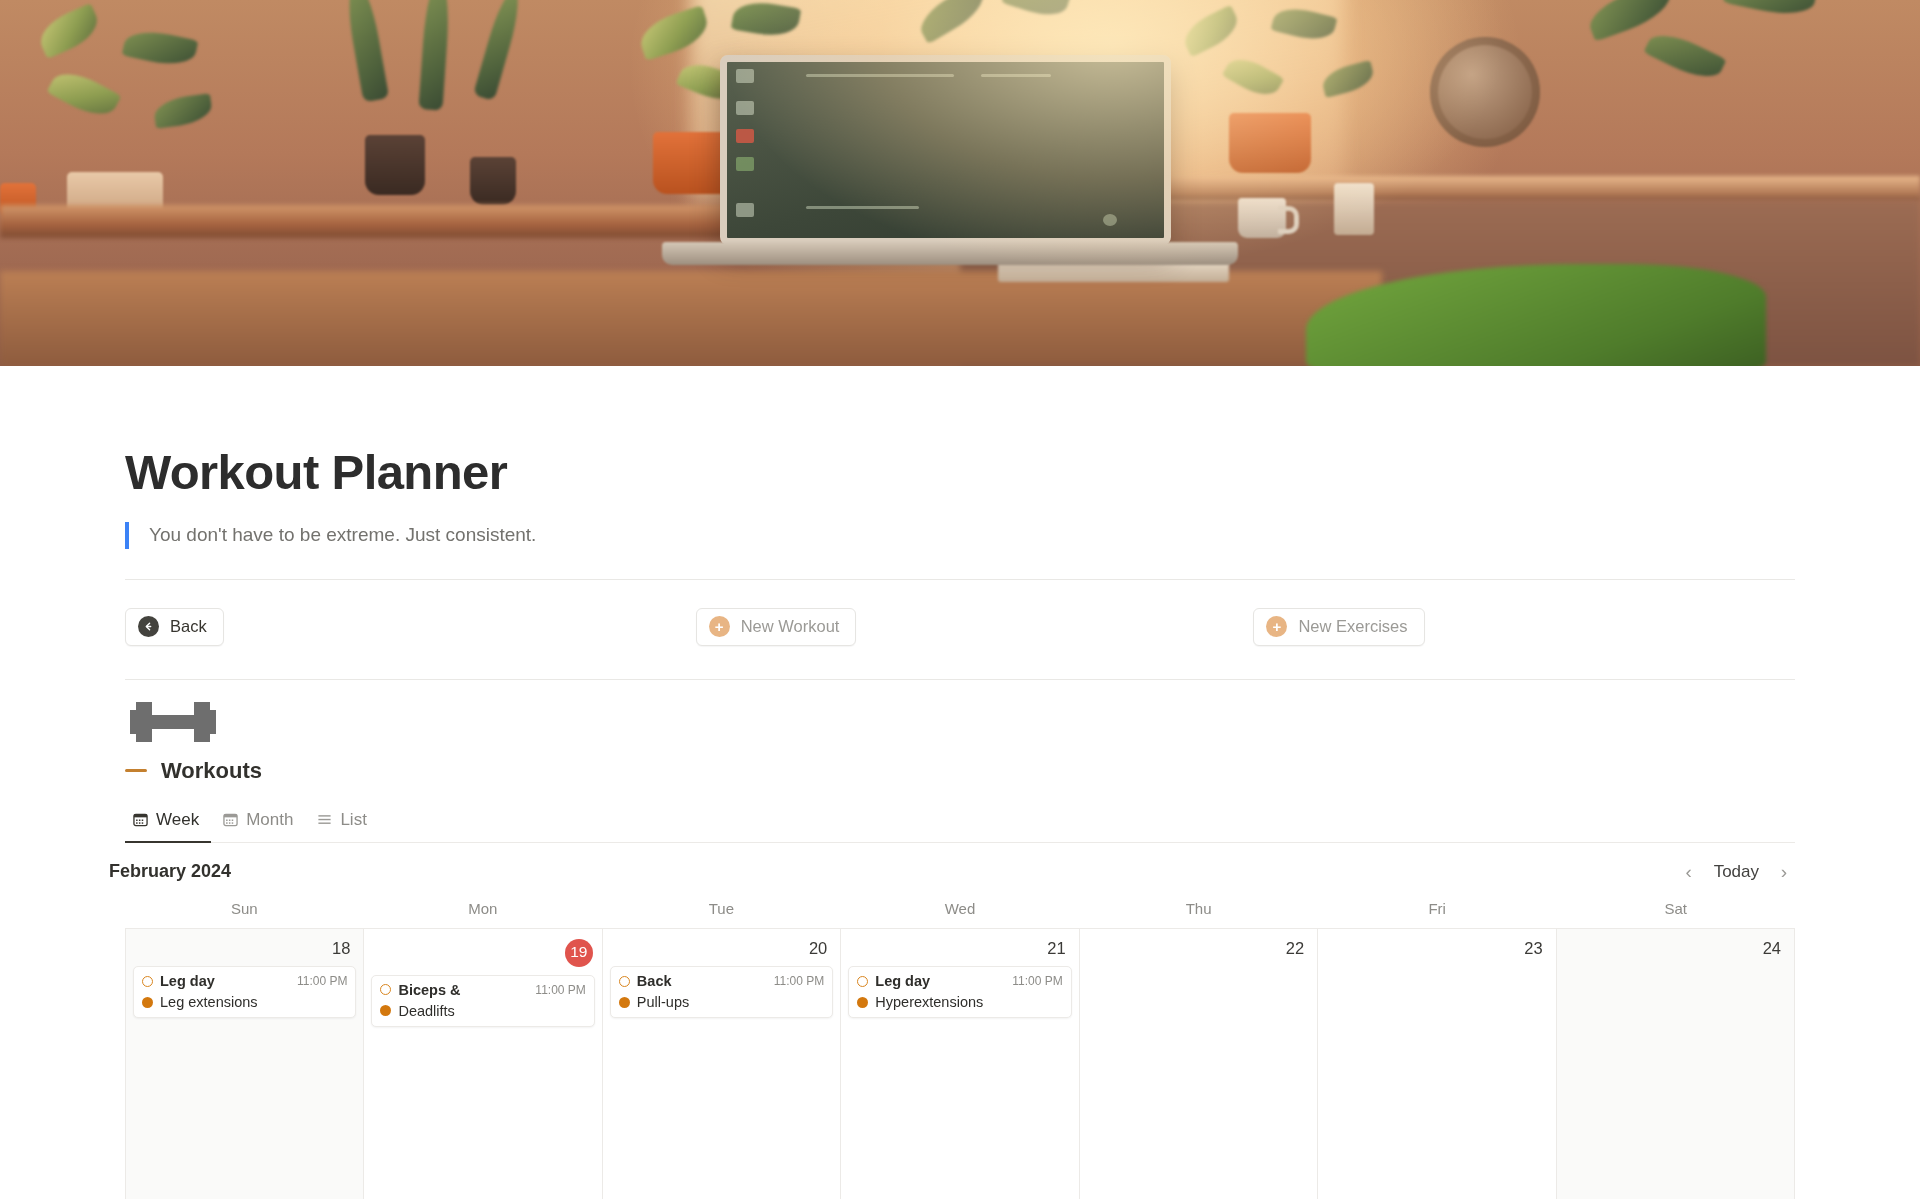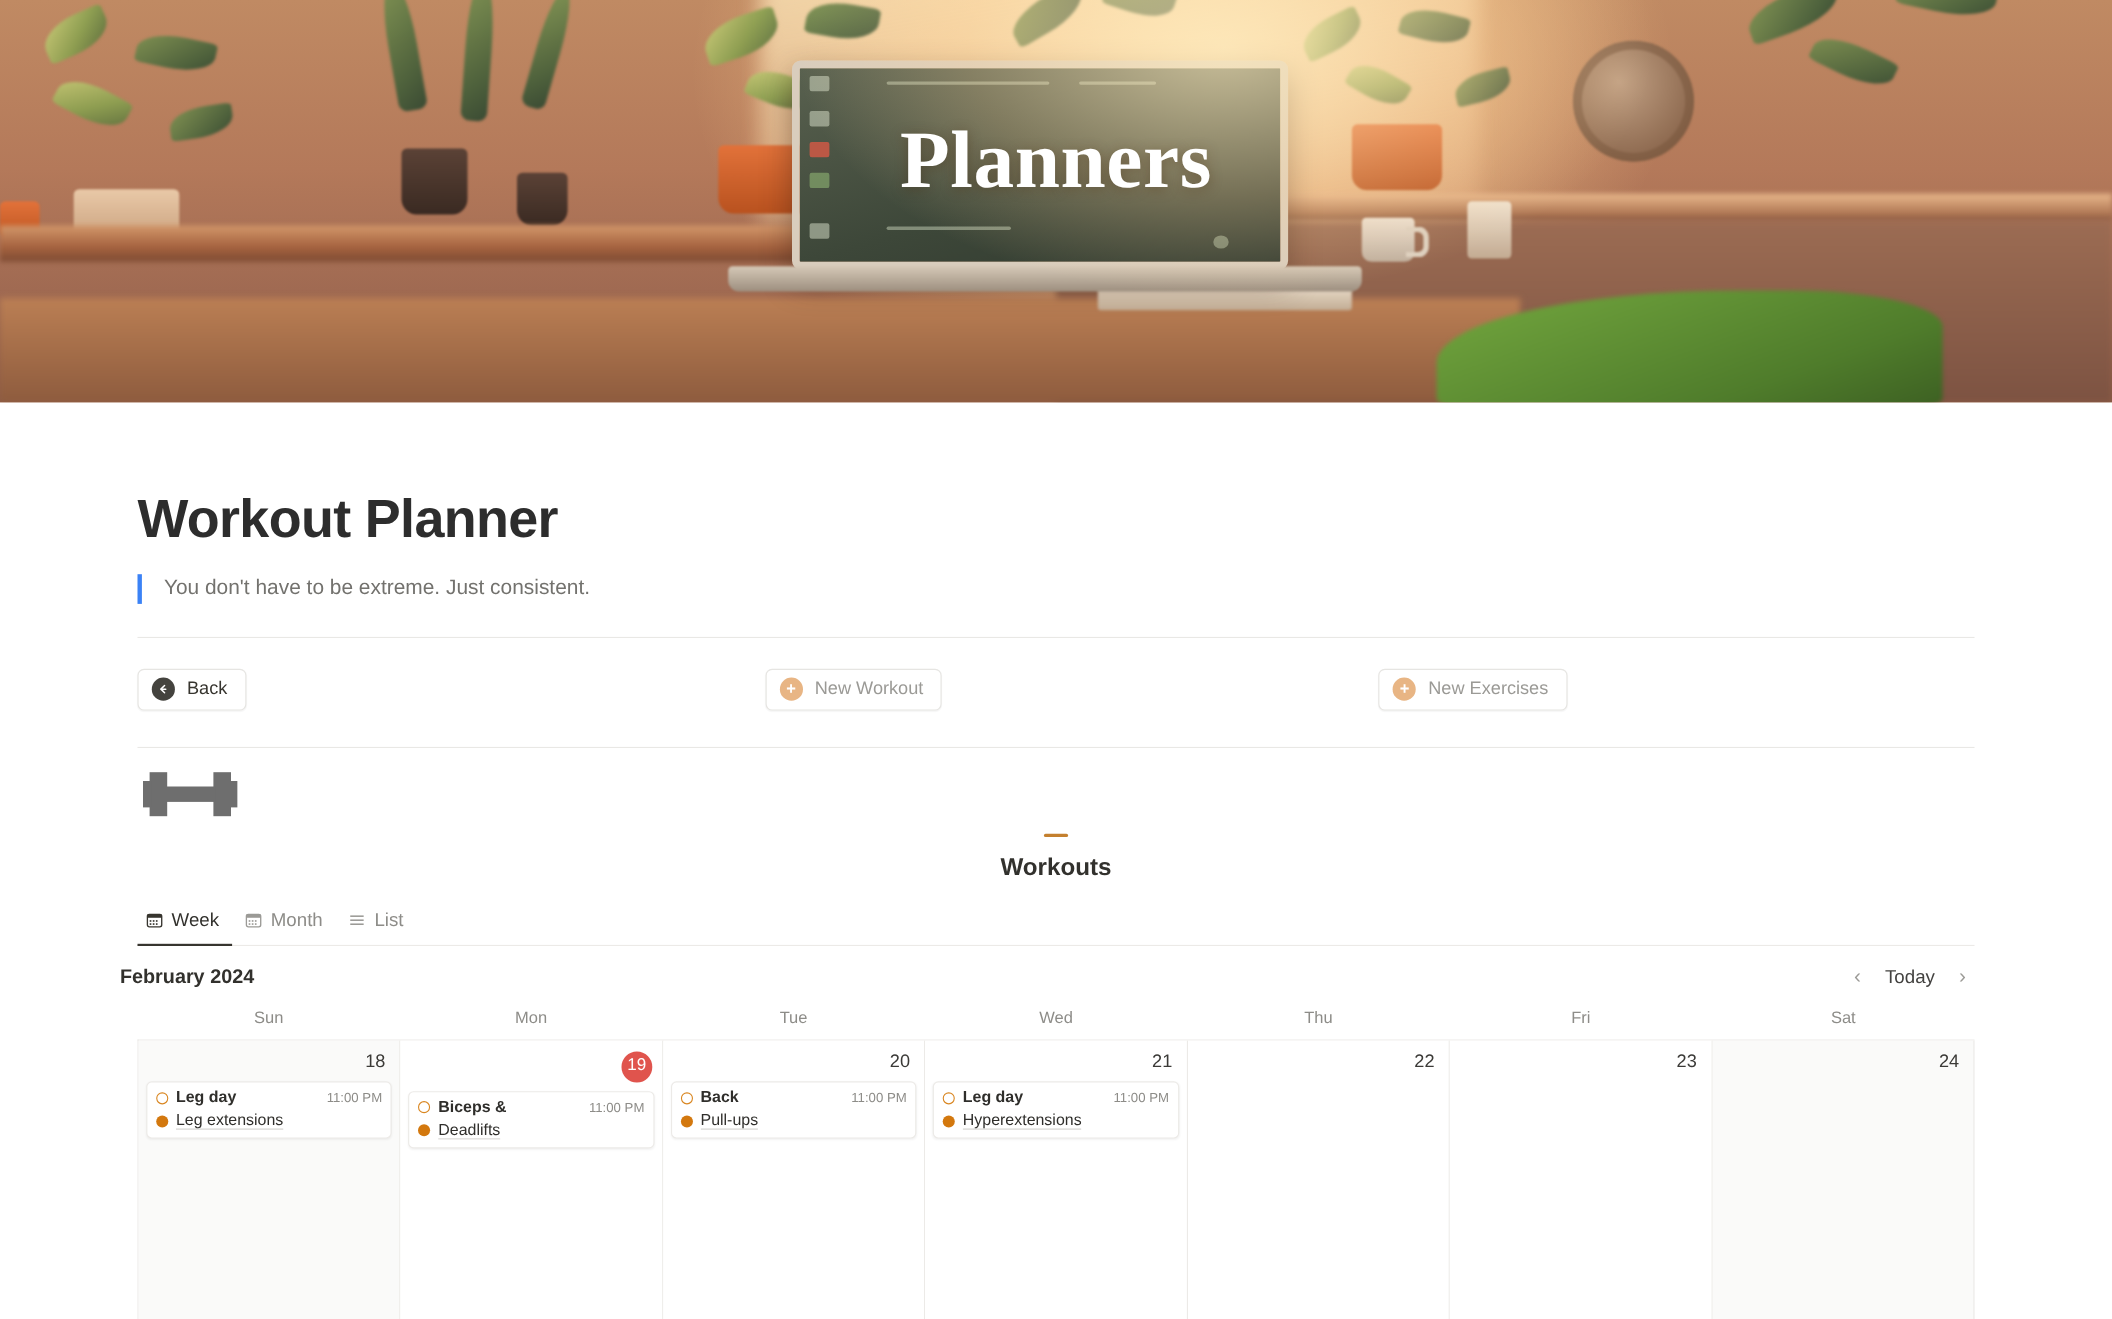--- a/index.html
+++ b/index.html
@@ -212,21 +212,20 @@
     display: inline-flex; align-items: center; justify-content: center;
     color: #fff; font-size: 15px; font-weight: 700; line-height: 1;
   }
 
   .divider2 { margin: 33px 125px 0 125px; border-top: 1px solid #e9e8e5; }
 
   
   .section-head {
     display: flex; align-items: center; gap: 14px;
     margin: 78px 125px 0 125px;
-    flex-direction: column;
   }
   .section-dash { width: 22px; height: 3px; background: #c4802f; border-radius: 2px; }
   .section-title { font-size: 22px; font-weight: 700; color: #32312d; }
 
   .tabs {
     display: flex; align-items: flex-end; gap: 4px;
     margin: 20px 125px 0 125px;
     border-bottom: 1px solid #eceae7;
   }
   .tab {
@@ -385,21 +384,20 @@
       <div class="screen-line" style="left:18%;top:82%;width:26%;"></div>
       <div class="screen-chip" style="left:86%;top:86%;width:14px;height:12px;background:rgba(200,215,185,.45);border-radius:50%;"></div>
     </div>
     <div class="laptop-base"></div>
 
     <div class="mug"></div>
     <div class="cup2"></div>
     <div class="green-pillow"></div>
     <div class="sunbeam"></div>
   </div>
-  <div class="hero-title">Planners</div>
 </div>
 
 <div class="page">
 
   <div class="page-icon">
     <svg viewBox="0 0 86 52" width="86" height="52" aria-hidden="true">
       <rect x="6" y="6" width="16" height="40" fill="#6e6e6e"></rect>
       <rect x="0" y="14" width="8" height="24" fill="#6e6e6e"></rect>
       <rect x="64" y="6" width="16" height="40" fill="#6e6e6e"></rect>
       <rect x="78" y="14" width="8" height="24" fill="#6e6e6e"></rect>

